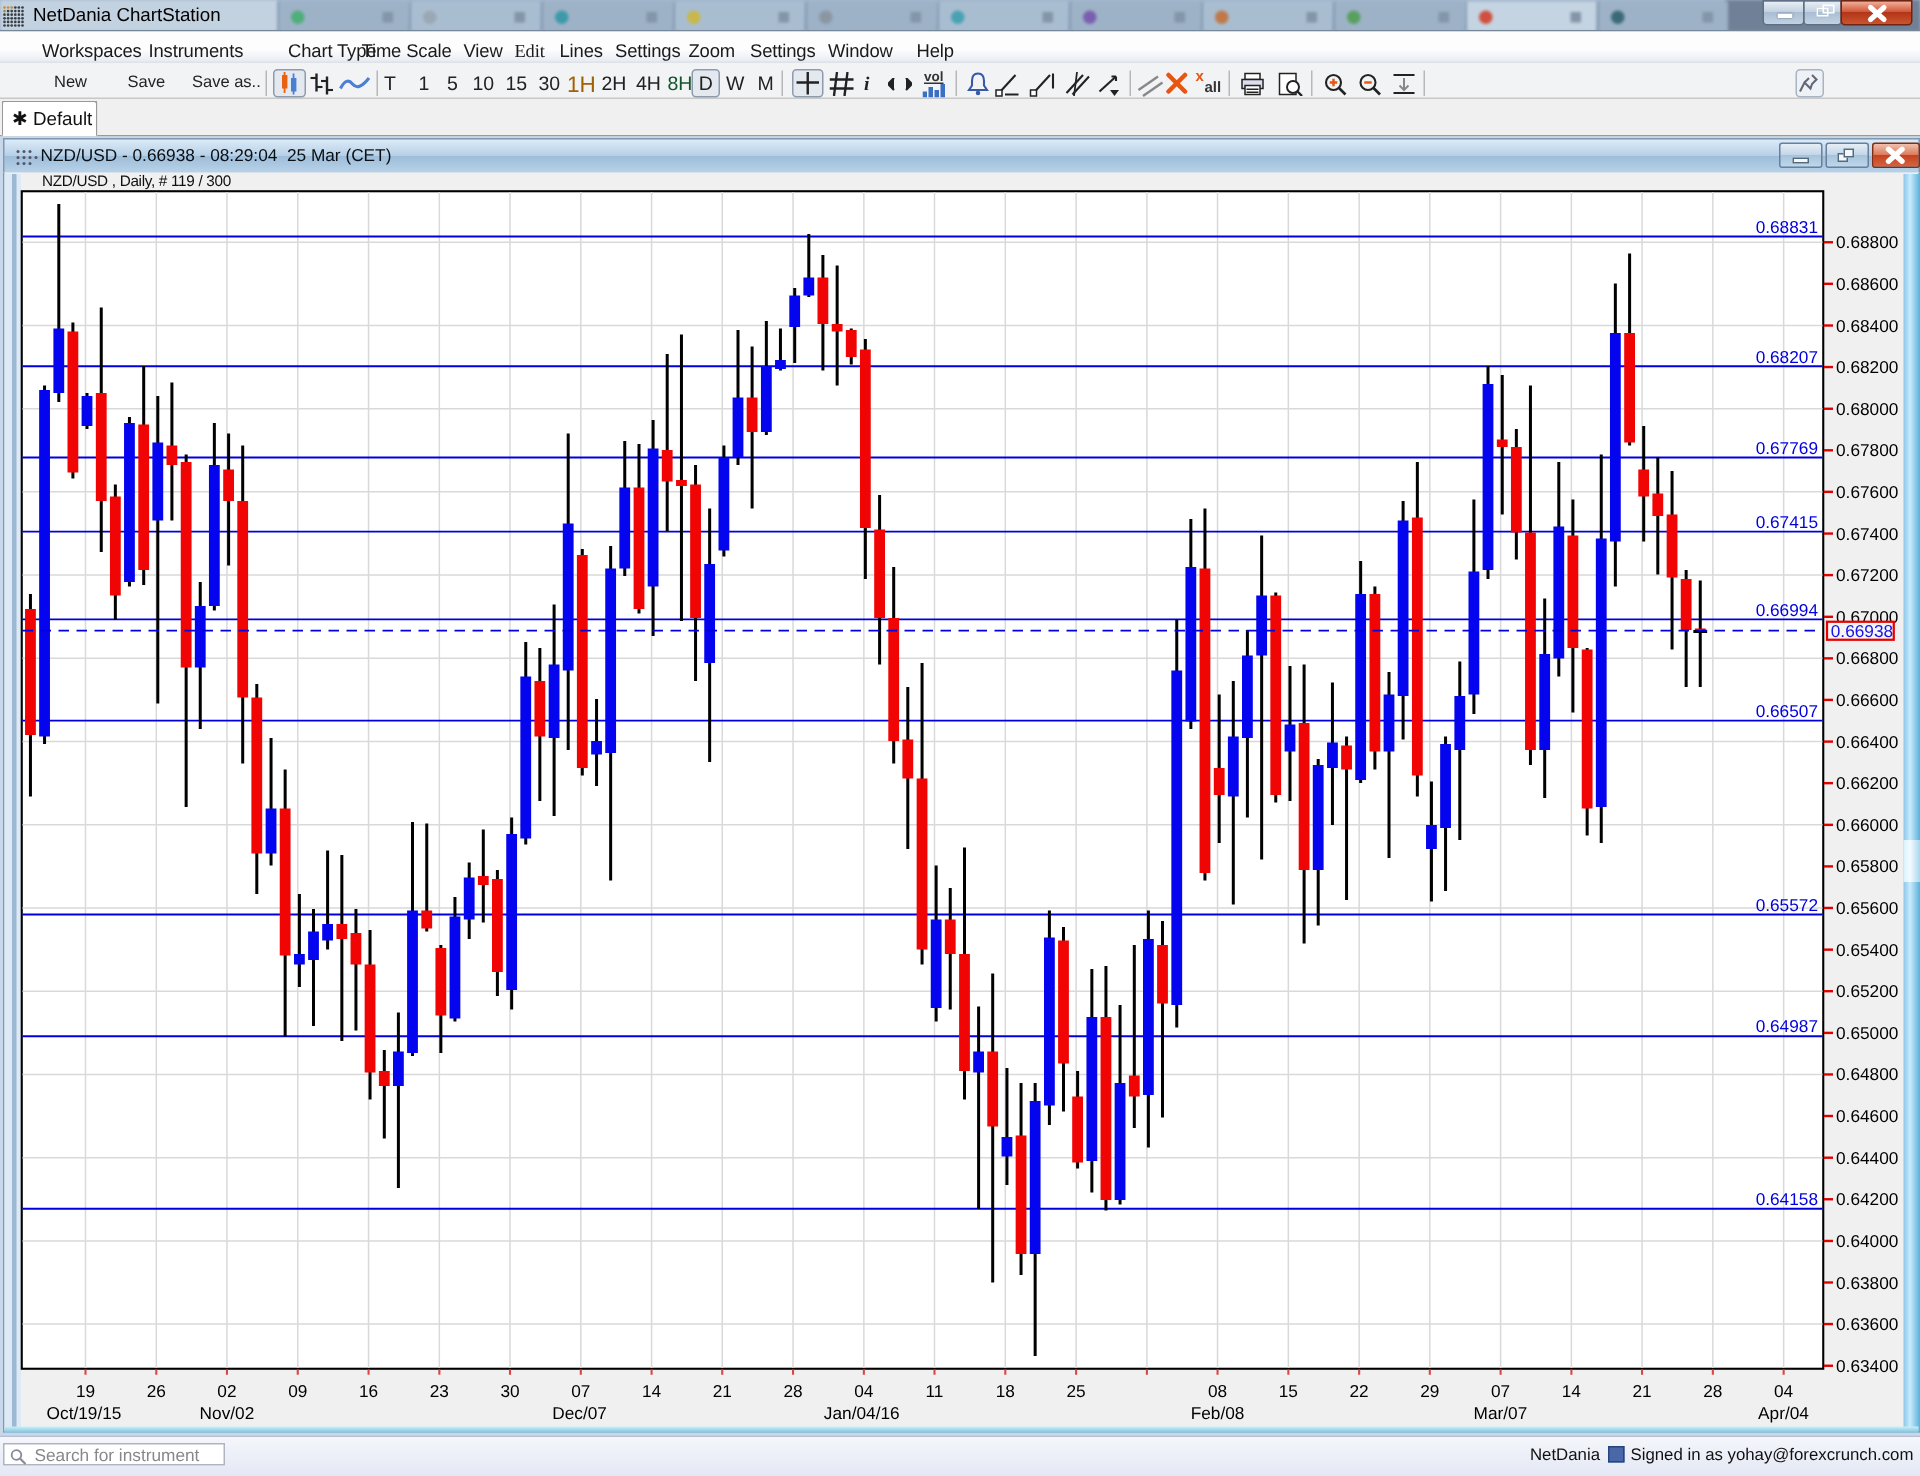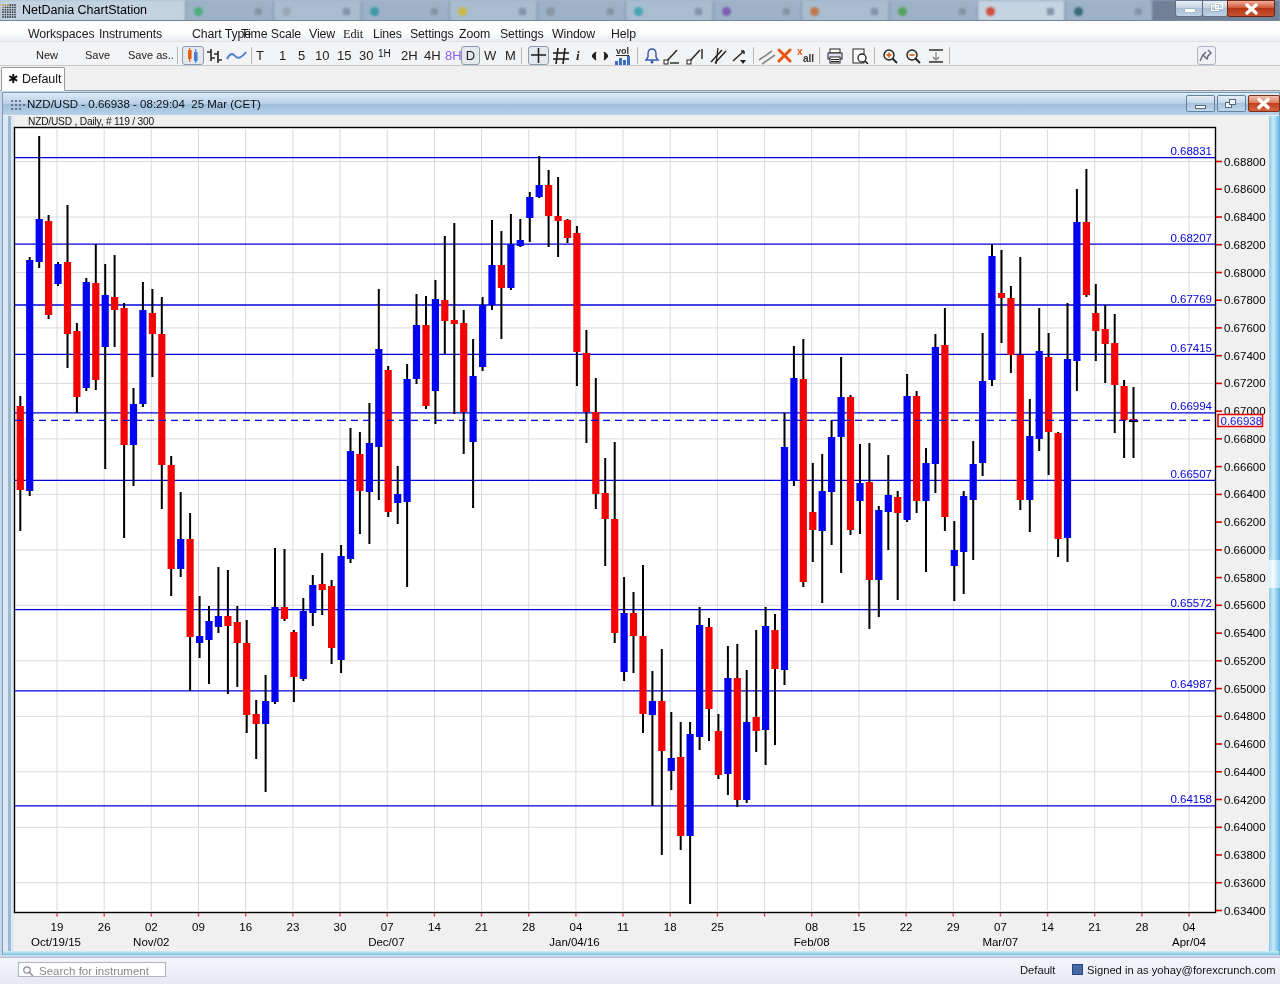--- a/index.html
+++ b/index.html
@@ -150,24 +150,24 @@
   <svg class="abs" style="left:226px;top:7px;" width="22" height="14">
       <path d="M1 10 Q5 2 9 7 T 20 3" fill="none" stroke="#4a7fd4" stroke-width="2"></path>
     </svg>
   <div class="abs" style="left:251px;top:5px;width:1px;height:17px;background:#b8b8b8;"></div>
   <span class="abs" style="left:256px;top:6px;font-size:13px;color:#222;">T</span>
   <span class="abs" style="left:279px;top:6px;font-size:13px;color:#222;">1</span>
   <span class="abs" style="left:298px;top:6px;font-size:13px;color:#222;">5</span>
   <span class="abs" style="left:315px;top:6px;font-size:13px;color:#222;">10</span>
   <span class="abs" style="left:337px;top:6px;font-size:13px;color:#222;">15</span>
   <span class="abs" style="left:359px;top:6px;font-size:13px;color:#222;">30</span>
-  <span class="abs" style="left:378px;top:6px;font-size:10px;color:#0f172a;">1H</span>
+  <span class="abs" style="left:378px;top:6px;font-size:15px;color:#a16207;">1H</span>
   <span class="abs" style="left:401px;top:6px;font-size:13px;color:#222;">2H</span>
   <span class="abs" style="left:424px;top:6px;font-size:13px;color:#222;">4H</span>
-  <span class="abs" style="left:445px;top:6px;font-size:13px;color:#8b5cf6;">8H</span>
+  <span class="abs" style="left:445px;top:6px;font-size:13px;color:#14532d;">8H</span>
   <div class="abs" style="left:461px;top:4px;width:19px;height:19px;border:1px solid #8e9bac;border-radius:3px;background:#e4e9f0;font-size:13px;color:#222;text-align:center;line-height:17px;">D</div>
   <span class="abs" style="left:484px;top:6px;font-size:13px;color:#222;">W</span>
   <span class="abs" style="left:505px;top:6px;font-size:13px;color:#222;">M</span>
   <div class="abs" style="left:521px;top:5px;width:1px;height:17px;background:#b8b8b8;"></div>
 
   <div class="abs" style="left:528px;top:4px;width:21px;height:19px;border:1px solid #8e9bac;border-radius:3px;background:#e4e9f0;">
     <svg width="19" height="17">
         <line x1="2" y1="8" x2="17" y2="8" stroke="#222" stroke-width="1.6"></line>
         <line x1="9.5" y1="1" x2="9.5" y2="16" stroke="#222" stroke-width="1.6"></line>
       </svg>
@@ -746,23 +746,23 @@
     <text x="56.0" y="946" text-anchor="middle" font-size="11.5" fill="#000000">Oct/19/15</text>
     <text x="151.3" y="946" text-anchor="middle" font-size="11.5" fill="#000000">Nov/02</text>
     <text x="386.4" y="946" text-anchor="middle" font-size="11.5" fill="#000000">Dec/07</text>
     <text x="574.5" y="946" text-anchor="middle" font-size="11.5" fill="#000000">Jan/04/16</text>
     <text x="811.7" y="946" text-anchor="middle" font-size="11.5" fill="#000000">Feb/08</text>
     <text x="1000.3" y="946" text-anchor="middle" font-size="11.5" fill="#000000">Mar/07</text>
     <text x="1189.0" y="946" text-anchor="middle" font-size="11.5" fill="#000000">Apr/04</text>
   </svg>
 
 <div class="abs" style="left:0;top:957px;width:1280px;height:27px;background:linear-gradient(#f4f6fb,#e4e8f4);border-top:1px solid #b8bed0;z-index:8;">
-  <div class="abs" style="left:18px;top:4px;width:148px;height:15px;background:#fff;border:1px solid #aeb4c0;padding-left:36px;">
+  <div class="abs" style="left:2px;top:4px;width:148px;height:15px;background:#fff;border:1px solid #aeb4c0;padding-left:36px;">
     <svg width="14" height="14" style="position:absolute;left:3px;top:2px;">
         <circle cx="5" cy="5" r="3.2" fill="none" stroke="#889" stroke-width="1.2"></circle>
         <line x1="7.5" y1="7.5" x2="11" y2="11" stroke="#889" stroke-width="1.4"></line>
       </svg>
     <div class="abs" style="left:20px;top:2px;font-size:11.5px;color:#888;">Search for instrument</div>
   </div>
-  <div class="abs" style="left:1020px;top:6px;font-size:11.2px;color:#111;white-space:nowrap;">Default</div>
+  <div class="abs" style="left:1020px;top:6px;font-size:11.2px;color:#111;white-space:nowrap;">NetDania</div>
   <div class="abs" style="left:1072px;top:6px;width:11px;height:11px;background:#4a68a8;border:1px solid #26457e;"></div>
   <div class="abs" style="left:1087px;top:6px;font-size:11.2px;color:#111;white-space:nowrap;">Signed in as yohay@forexcrunch.com</div>
 </div>
 
 </body></html>

